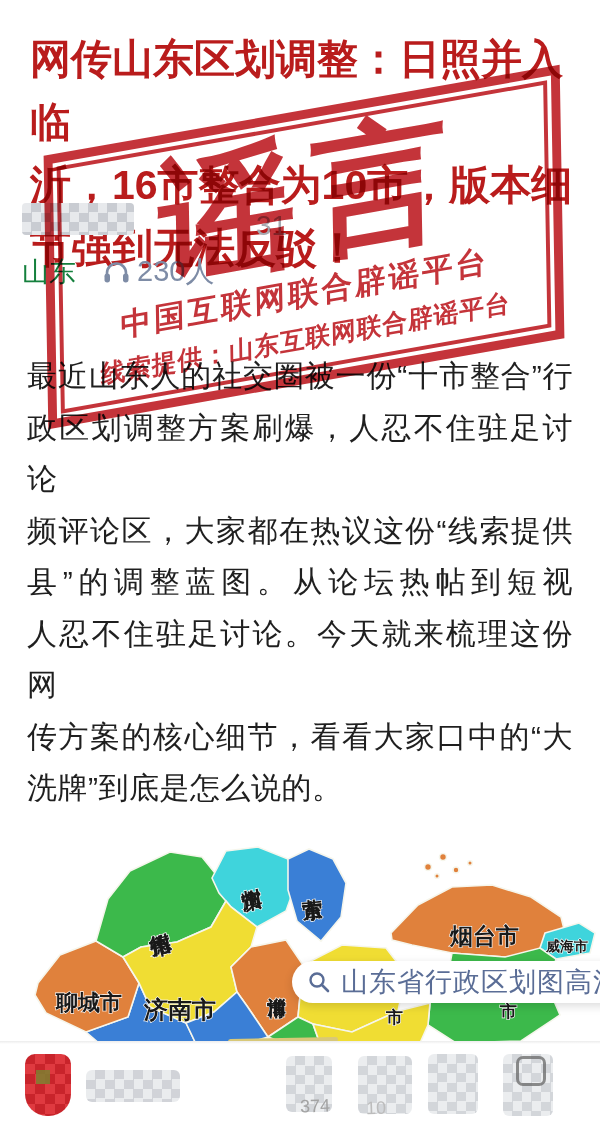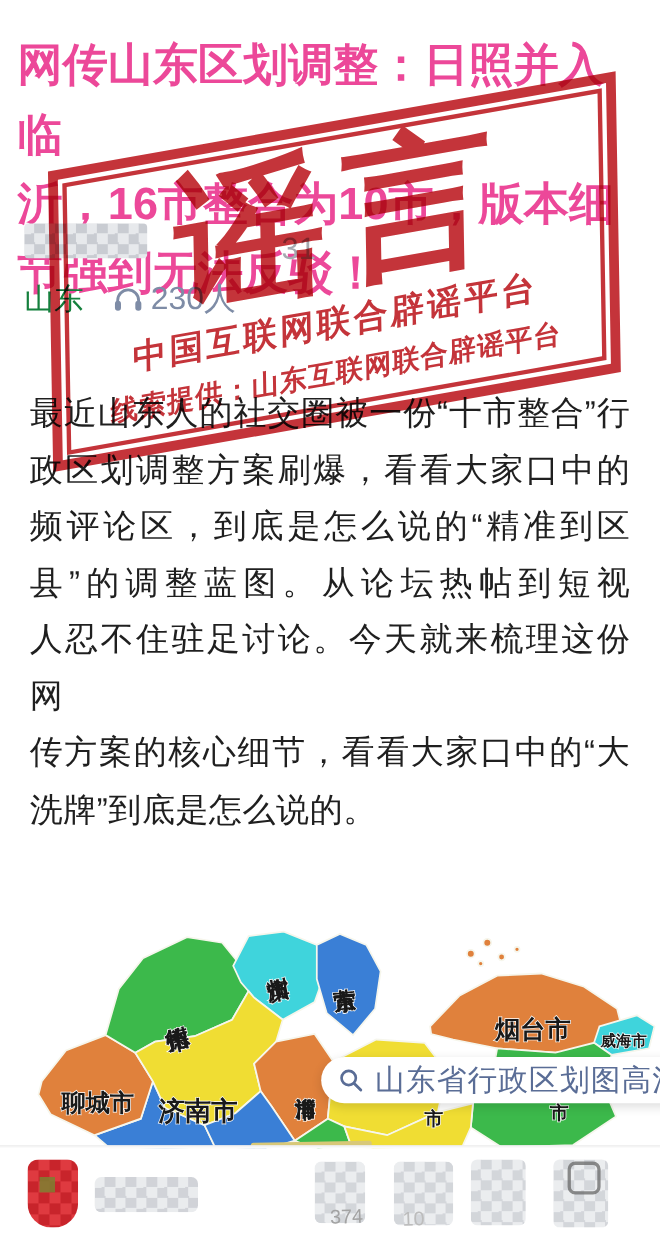--- a/index.html
+++ b/index.html
@@ -1,20 +1,20 @@
 <!DOCTYPE html>
 <html><head>
 <meta charset="utf-8">
 <style>
   html,body{margin:0;padding:0;}
   body{width:600px;height:1126px;background:#fff;font-family:"Liberation Sans","DejaVu Sans",sans-serif;overflow:hidden;}
   .page{position:relative;width:600px;height:1126px;background:#fff;overflow:hidden;}
 
   
-  .title{position:absolute;left:16px;top:28px;width:550px;font-size:41px;line-height:63px;font-weight:700;color:#ec4899;z-index:1;}
+  .title{position:absolute;left:30px;top:28px;width:550px;font-size:41px;line-height:63px;font-weight:700;color:#b91c1c;z-index:1;}
 
   
   .author-blur{position:absolute;left:22px;top:203px;width:112px;height:32px;border-radius:4px;
     background-image:repeating-conic-gradient(#d4d7dd 0% 25%, #e9ebef 0% 50%);background-size:18px 18px;z-index:1;}
   .date-frag{position:absolute;top:210px;font-size:28px;color:#a6a9b0;z-index:1;}
   .date-left{left:256px;}
   .date-right{left:366px;}
   .loc{position:absolute;left:22px;top:254px;font-size:27px;color:#15803d;z-index:1;}
   .listen{position:absolute;left:103px;top:252px;display:flex;align-items:center;gap:7px;font-size:29px;color:#7e8ca6;z-index:1;}
 
@@ -82,22 +82,22 @@
     <svg width="27" height="26" viewBox="0 0 27 26">
       <path d="M4 21 v-7 a9.5 9.5 0 0 1 19 0 v7" fill="none" stroke="#7e8ca6" stroke-width="2.6" stroke-linecap="round"></path>
       <rect x="1.5" y="14.5" width="5.5" height="9" rx="2.7" fill="#7e8ca6"></rect>
       <rect x="20" y="14.5" width="5.5" height="9" rx="2.7" fill="#7e8ca6"></rect>
     </svg>
     <span>230人</span>
   </span>
 
   <div class="body-text">
     <div class="bline">最近山东人的社交圈被一份“十市整合”行</div>
-    <div class="bline">政区划调整方案刷爆，看看大家口中的</div>
-    <div class="bline">频评论区，到底是怎么说的“精准到区</div>
+    <div class="bline">政区划调整方案刷爆，人忍不住驻足讨论</div>
+    <div class="bline">频评论区，大家都在热议这份“线索提供</div>
     <div class="bline">县”的调整蓝图。从论坛热帖到短视</div>
     <div class="bline">人忍不住驻足讨论。今天就来梳理这份网</div>
     <div class="bline">传方案的核心细节，看看大家口中的“大</div>
     <div class="bline last">洗牌”到底是怎么说的。</div>
   </div>
 
   <div class="stamp">
     <div class="stamp-inner">
       <div class="stamp-big">谣言</div>
       <div class="stamp-l1">中国互联网联合辟谣平台</div>

